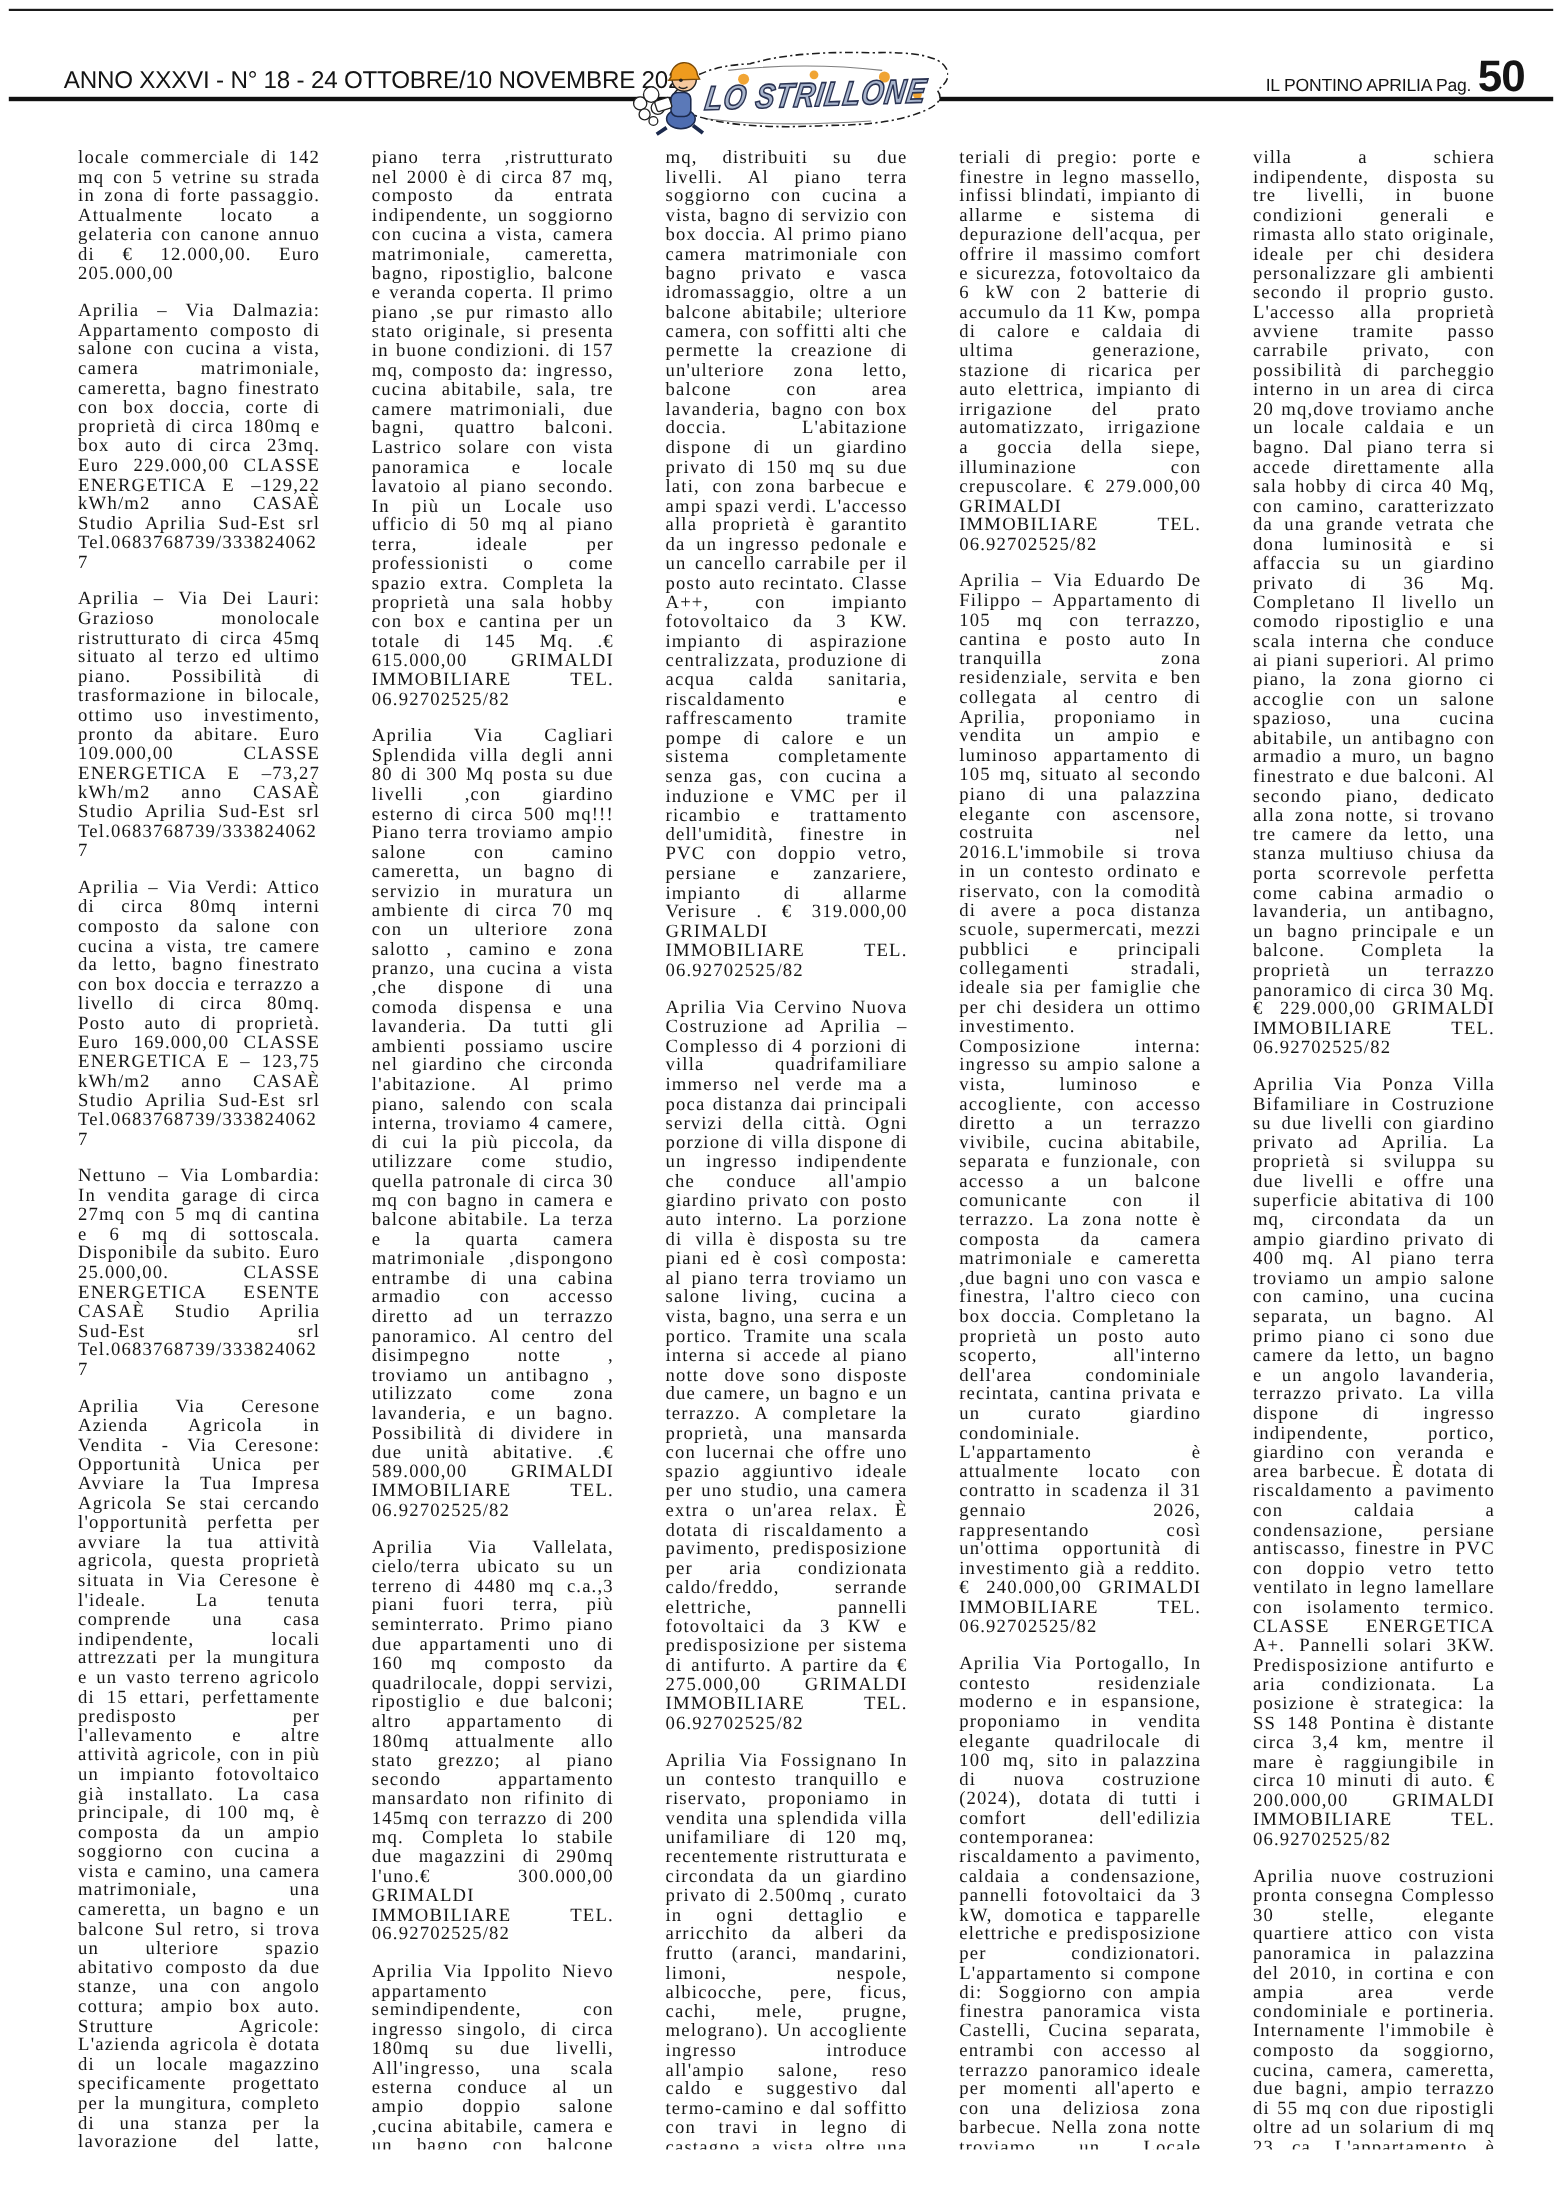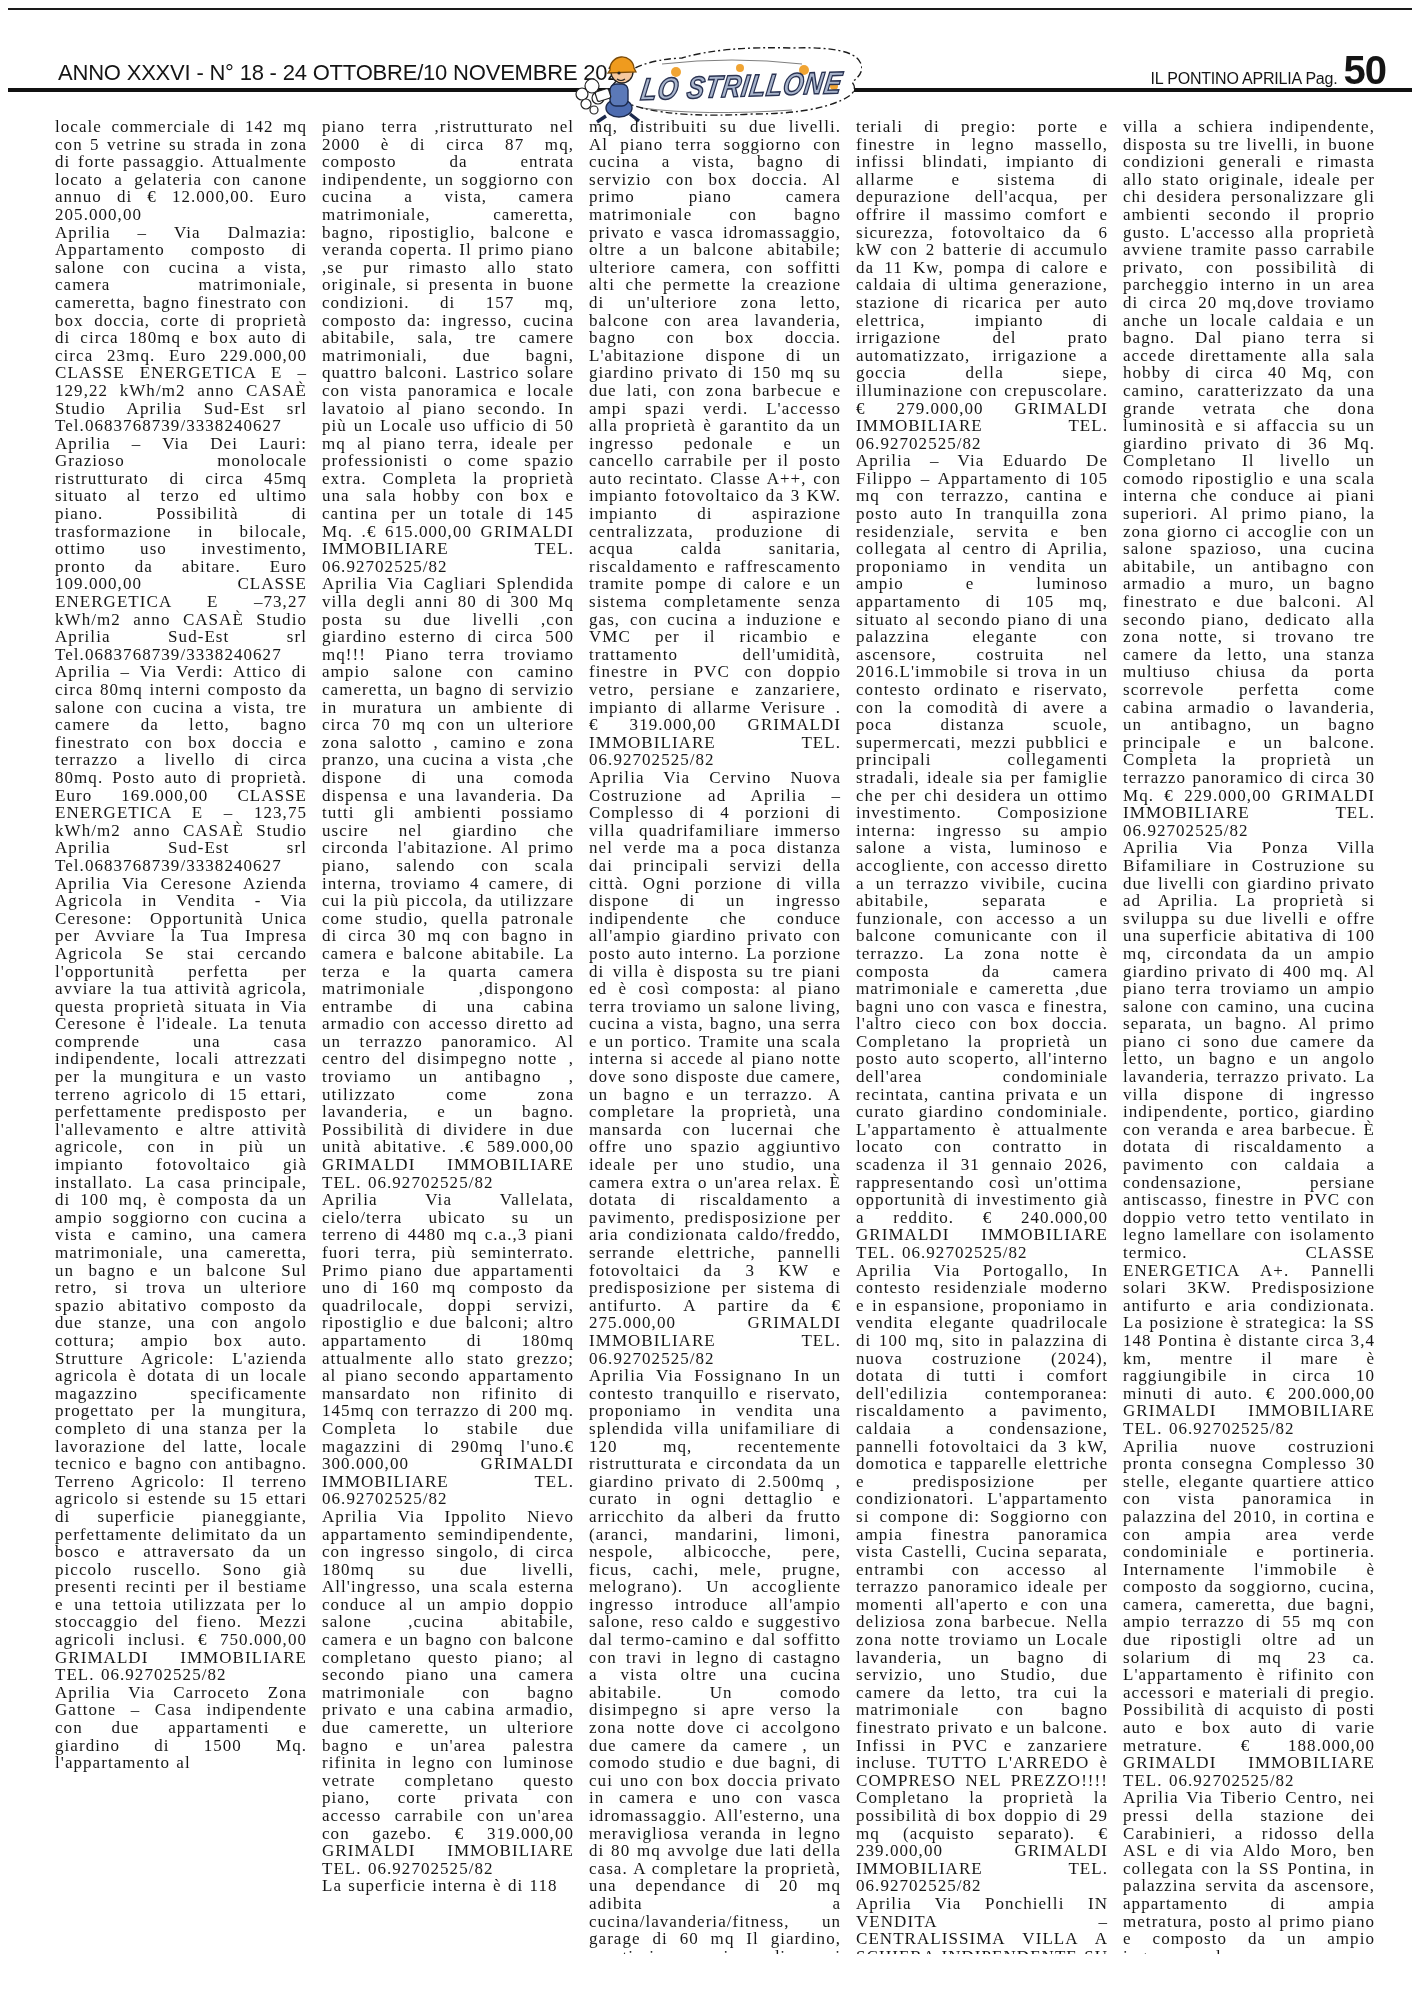--- a/index.html
+++ b/index.html
@@ -27,21 +27,21 @@
   .cols{
     position:absolute;left:55px;top:118px;width:1320px;height:1836px;
     display:flex;gap:15px;
   }
   .col{
     width:252px;height:1836px;overflow:hidden;
     font-size:17px;line-height:17.6px;text-align:justify;
     letter-spacing:1.05px;word-spacing:1px;
     hyphens:auto;-webkit-hyphens:auto;overflow-wrap:break-word;
   }
-  .col p{margin:0;padding:0;}
+  .col p{margin:16px;padding:0;}
 </style>
 </head>
 <body>
 
 <div class="top-rule"></div>
 
 <div class="header-left">ANNO XXXVI - N° 18 - 24 OTTOBRE/10 NOVEMBRE 2025</div>
 
 <div class="header-right">
   <span class="pontino">IL PONTINO APRILIA Pag.</span>
@@ -85,20 +85,21 @@
     <path d="M70 66 q60 8 150 2 M90 22 q70 -8 140 0" stroke="#2a2a2a" stroke-width="1" fill="none" opacity="0.6"></path>
   </svg>
 </div>
 
 <div class="cols">
   <div class="col">
       <p>locale commerciale di 142 mq con 5 vetrine su strada in zona di forte passaggio. Attualmente locato a gelateria con canone annuo di € 12.000,00. Euro 205.000,00</p>
       <p>Aprilia – Via Dalmazia: Appartamento composto di salone con cucina a vista, camera matrimoniale, cameretta, bagno finestrato con box doccia, corte di proprietà di circa 180mq e box auto di circa 23mq. Euro 229.000,00 CLASSE ENERGETICA E –129,22 kWh/m2 anno CASAÈ Studio Aprilia Sud-Est srl Tel.0683768739/3338240627</p>
       <p>Aprilia – Via Dei Lauri: Grazioso monolocale ristrutturato di circa 45mq situato al terzo ed ultimo piano. Possibilità di trasformazione in bilocale, ottimo uso investimento, pronto da abitare. Euro 109.000,00 CLASSE ENERGETICA E –73,27 kWh/m2 anno CASAÈ Studio Aprilia Sud-Est srl Tel.0683768739/3338240627</p>
       <p>Aprilia – Via Verdi: Attico di circa 80mq interni composto da salone con cucina a vista, tre camere da letto, bagno finestrato con box doccia e terrazzo a livello di circa 80mq. Posto auto di proprietà. Euro 169.000,00 CLASSE ENERGETICA E – 123,75 kWh/m2 anno CASAÈ Studio Aprilia Sud-Est srl Tel.0683768739/3338240627</p>
+      <p>Nettuno – Via Lombardia: In vendita garage di circa 27mq con 5 mq di cantina e 6 mq di sottoscala. Disponibile da subito. Euro 25.000,00. CLASSE ENERGETICA ESENTE CASAÈ Studio Aprilia Sud-Est srl Tel.0683768739/3338240627</p>
       <p>Aprilia Via Ceresone Azienda Agricola in Vendita - Via Ceresone: Opportunità Unica per Avviare la Tua Impresa Agricola Se stai cercando l'opportunità perfetta per avviare la tua attività agricola, questa proprietà situata in Via Ceresone è l'ideale. La tenuta comprende una casa indipendente, locali attrezzati per la mungitura e un vasto terreno agricolo di 15 ettari, perfettamente predisposto per l'allevamento e altre attività agricole, con in più un impianto fotovoltaico già installato. La casa principale, di 100 mq, è composta da un ampio soggiorno con cucina a vista e camino, una camera matrimoniale, una cameretta, un bagno e un balcone Sul retro, si trova un ulteriore spazio abitativo composto da due stanze, una con angolo cottura; ampio box auto. Strutture Agricole: L'azienda agricola è dotata di un locale magazzino specificamente progettato per la mungitura, completo di una stanza per la lavorazione del latte, locale tecnico e bagno con antibagno. Terreno Agricolo: Il terreno agricolo si estende su 15 ettari di superficie pianeggiante, perfettamente delimitato da un bosco e attraversato da un piccolo ruscello. Sono già presenti recinti per il bestiame e una tettoia utilizzata per lo stoccaggio del fieno. Mezzi agricoli inclusi. € 750.000,00 GRIMALDI IMMOBILIARE TEL. 06.92702525/82</p>
       <p>Aprilia Via Carroceto Zona Gattone – Casa indipendente con due appartamenti e giardino di 1500 Mq. l'appartamento al</p>
     </div>
   <div class="col">
       <p>piano terra ,ristrutturato nel 2000 è di circa 87 mq, composto da entrata indipendente, un soggiorno con cucina a vista, camera matrimoniale, cameretta, bagno, ripostiglio, balcone e veranda coperta. Il primo piano ,se pur rimasto allo stato originale, si presenta in buone condizioni. di 157 mq, composto da: ingresso, cucina abitabile, sala, tre camere matrimoniali, due bagni, quattro balconi. Lastrico solare con vista panoramica e locale lavatoio al piano secondo. In più un Locale uso ufficio di 50 mq al piano terra, ideale per professionisti o come spazio extra. Completa la proprietà una sala hobby con box e cantina per un totale di 145 Mq. .€ 615.000,00 GRIMALDI IMMOBILIARE TEL. 06.92702525/82</p>
       <p>Aprilia Via Cagliari Splendida villa degli anni 80 di 300 Mq posta su due livelli ,con giardino esterno di circa 500 mq!!! Piano terra troviamo ampio salone con camino cameretta, un bagno di servizio in muratura un ambiente di circa 70 mq con un ulteriore zona salotto , camino e zona pranzo, una cucina a vista ,che dispone di una comoda dispensa e una lavanderia. Da tutti gli ambienti possiamo uscire nel giardino che circonda l'abitazione. Al primo piano, salendo con scala interna, troviamo 4 camere, di cui la più piccola, da utilizzare come studio, quella patronale di circa 30 mq con bagno in camera e balcone abitabile. La terza e la quarta camera matrimoniale ,dispongono entrambe di una cabina armadio con accesso diretto ad un terrazzo panoramico. Al centro del disimpegno notte , troviamo un antibagno , utilizzato come zona lavanderia, e un bagno. Possibilità di dividere in due unità abitative. .€ 589.000,00 GRIMALDI IMMOBILIARE TEL. 06.92702525/82</p>
       <p>Aprilia Via Vallelata, cielo/terra ubicato su un terreno di 4480 mq c.a.,3 piani fuori terra, più seminterrato. Primo piano due appartamenti uno di 160 mq composto da quadrilocale, doppi servizi, ripostiglio e due balconi; altro appartamento di 180mq attualmente allo stato grezzo; al piano secondo appartamento mansardato non rifinito di 145mq con terrazzo di 200 mq. Completa lo stabile due magazzini di 290mq l'uno.€ 300.000,00 GRIMALDI IMMOBILIARE TEL. 06.92702525/82</p>
       <p>Aprilia Via Ippolito Nievo appartamento semindipendente, con ingresso singolo, di circa 180mq su due livelli, All'ingresso, una scala esterna conduce al un ampio doppio salone ,cucina abitabile, camera e un bagno con balcone completano questo piano; al secondo piano una camera matrimoniale con bagno privato e una cabina armadio, due camerette, un ulteriore bagno e un'area palestra rifinita in legno con luminose vetrate completano questo piano, corte privata con accesso carrabile con un'area con gazebo. € 319.000,00 GRIMALDI IMMOBILIARE TEL. 06.92702525/82</p>
       <p>La superficie interna è di 118</p>
     </div>

